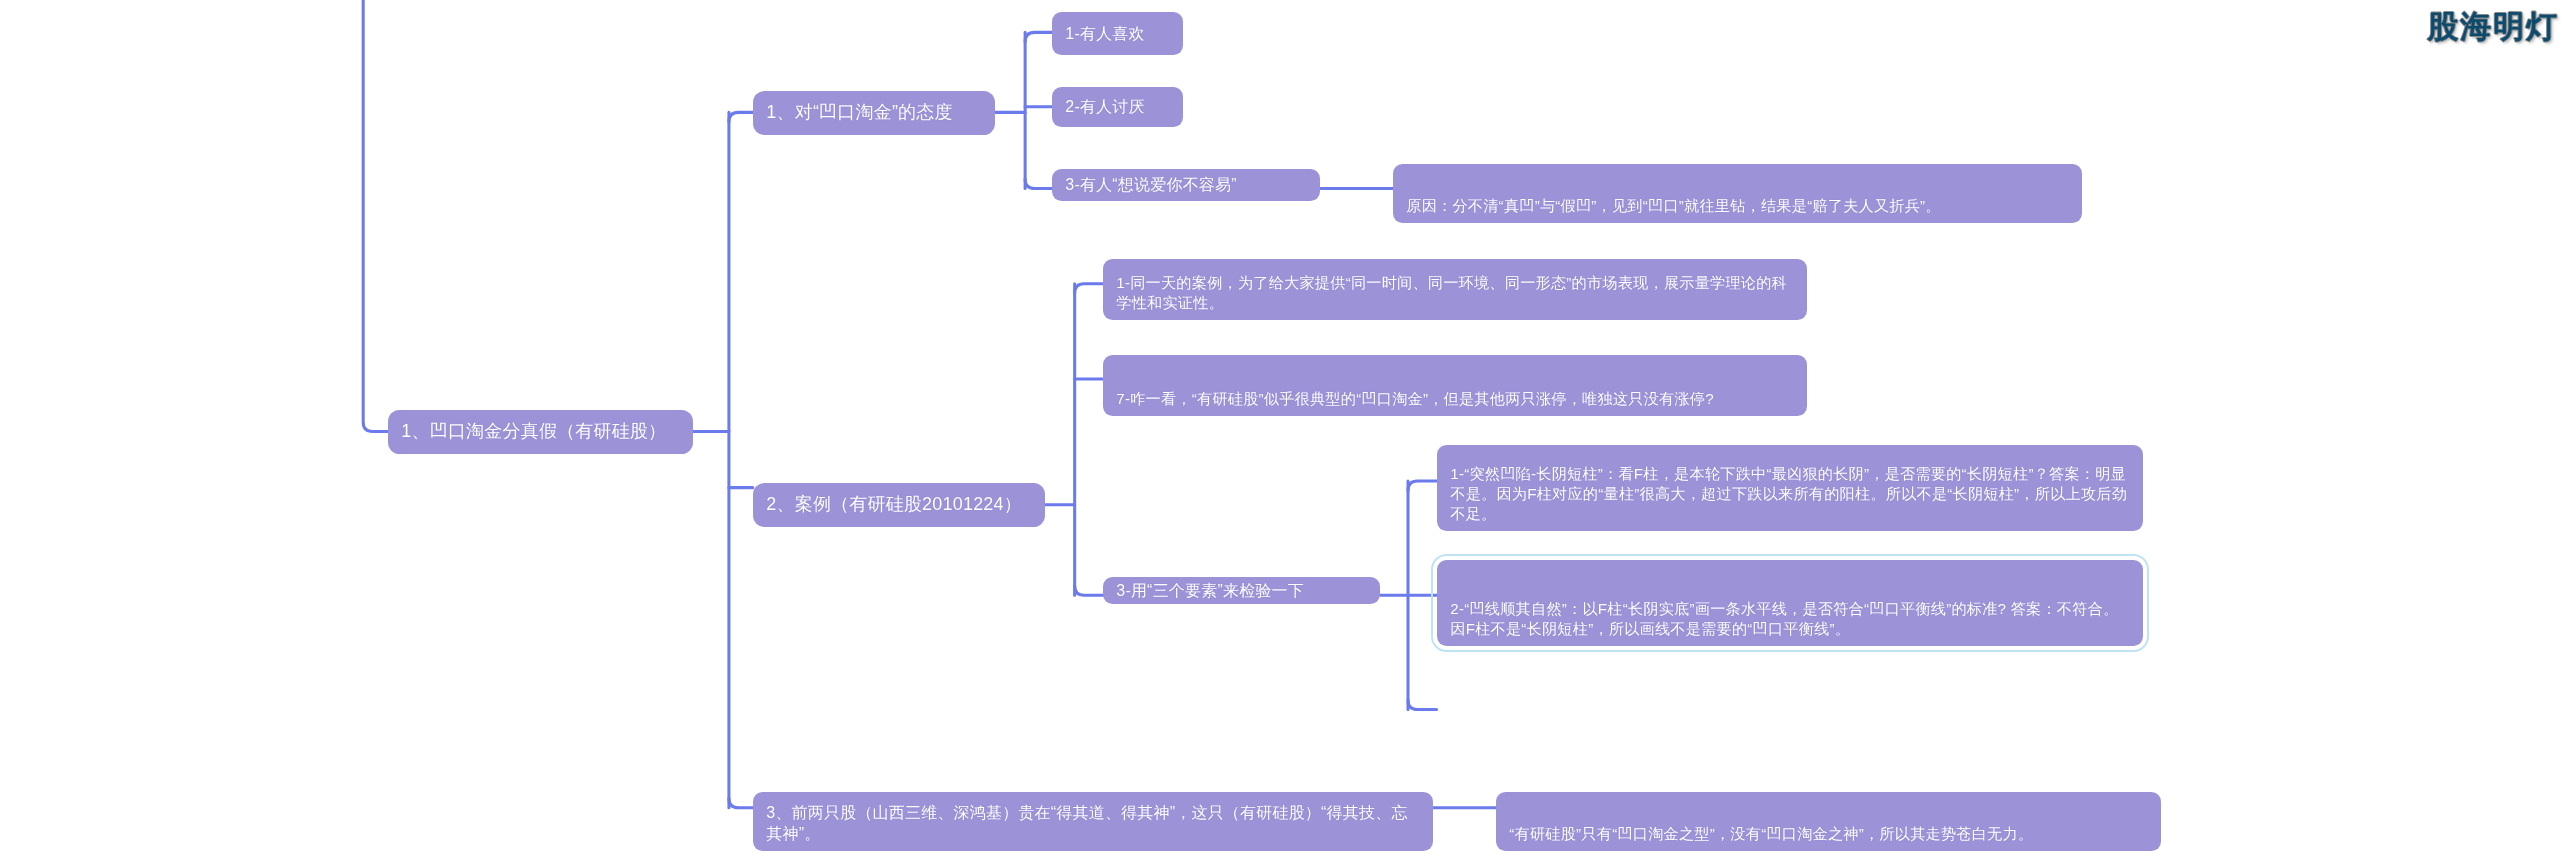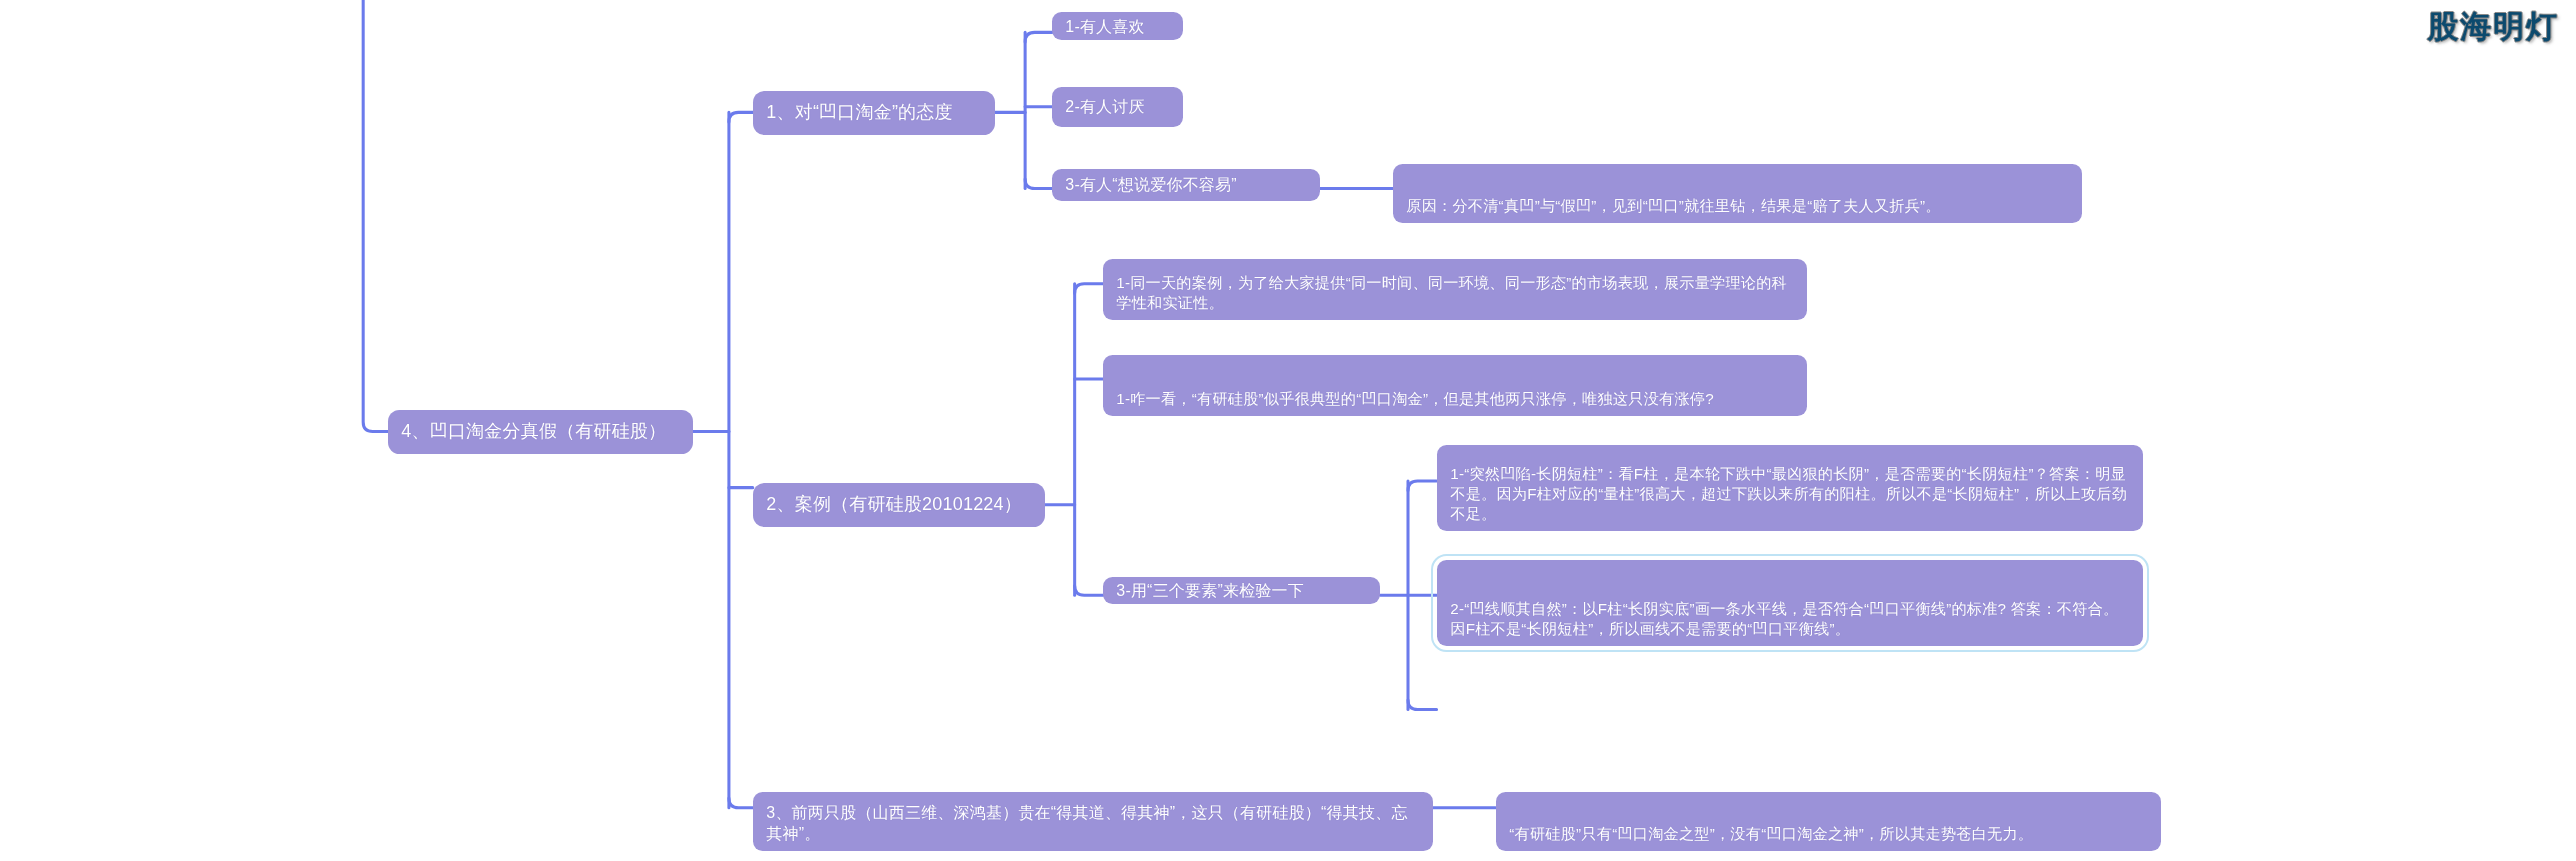--- a/index.html
+++ b/index.html
@@ -87,28 +87,28 @@
       <path d="M 1478 505 L 1478 745"></path>
       <path d="M 1478 515 Q 1478 505 1488 505 L 1508 505"></path>
       <path d="M 1478 625 L 1508 625"></path>
       <path d="M 1478 735 Q 1478 745 1488 745 L 1508 745"></path>
 
       <path d="M 1504 848 L 1570 848"></path>
     </g>
   </svg>
 
   <div class="node lvl-root" style="left:388px; top:410px; width:305px; height:44px;">
-    <span class="node-text">4、凹口淘金分真假（有研硅股）</span>
+    <span class="node-text">1、凹口淘金分真假（有研硅股）</span>
   </div>
 
   <div class="node lvl-1" style="left:753px; top:91px; width:242px; height:44px;">
     <span class="node-text">1、对“凹口淘金”的态度</span>
   </div>
 
-  <div class="node lvl-2" style="left:1052px; top:12.4px; width:131px; height:28px;">
+  <div class="node lvl-2" style="left:1052px; top:12.4px; width:131px; height:43px;">
     <span class="node-text">1-有人喜欢</span>
   </div>
 
   <div class="node lvl-2" style="left:1052px; top:87px; width:131px; height:40px;">
     <span class="node-text">2-有人讨厌</span>
   </div>
 
   <div class="node lvl-2" style="left:1052px; top:169px; width:268px; height:32px;">
     <span class="node-text">3-有人“想说爱你不容易”</span>
   </div>
@@ -119,21 +119,21 @@
 
   <div class="node lvl-1" style="left:753px; top:483px; width:292px; height:44px;">
     <span class="node-text">2、案例（有研硅股20101224）</span>
   </div>
 
   <div class="node lvl-3 multiline" style="left:1103px; top:252px; width:704px; height:61px;">
     <span class="node-text">1-同一天的案例，为了给大家提供“同一时间、同一环境、同一形态”的市场表现，展示量学理论的科学性和实证性。</span>
   </div>
 
   <div class="node lvl-3 multiline" style="left:1103px; top:348px; width:704px; height:61px;">
-    <span class="node-text">1-咋一看，“有研硅股”似乎很典型的“凹口淘金”，但是其他两只涨停，唯独这只没有涨停?</span>
+    <span class="node-text">7-咋一看，“有研硅股”似乎很典型的“凹口淘金”，但是其他两只涨停，唯独这只没有涨停?</span>
   </div>
 
   <div class="node lvl-2" style="left:1103px; top:577px; width:277px; height:27px;">
     <span class="node-text">3-用“三个要素”来检验一下</span>
   </div>
 
   <div class="node lvl-3 multiline" style="left:1437px; top:438px; width:706px; height:86px;">
     <span class="node-text">1-“突然凹陷-长阴短柱”：看F柱，是本轮下跌中“最凶狠的长阴”，是否需要的“长阴短柱”？答案：明显不是。因为F柱对应的“量柱”很高大，超过下跌以来所有的阳柱。所以不是“长阴短柱”，所以上攻后劲不足。</span>
   </div>
 

